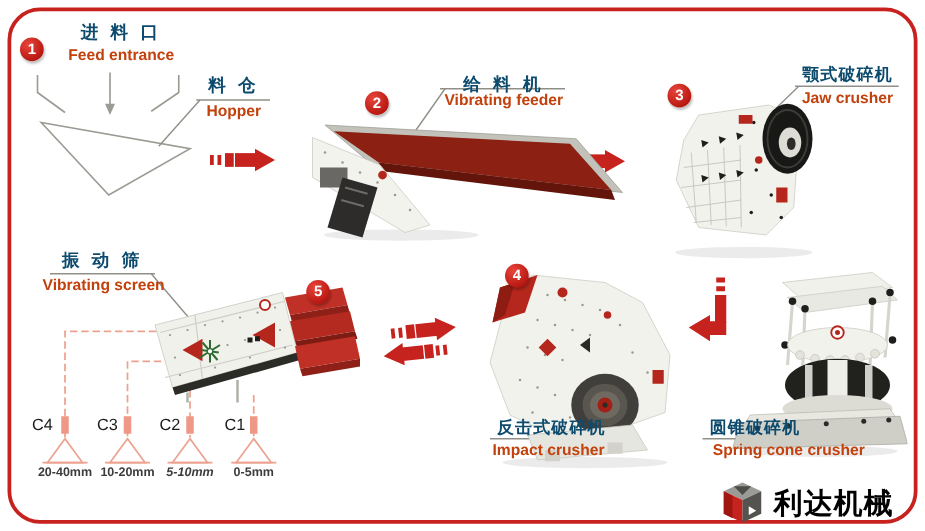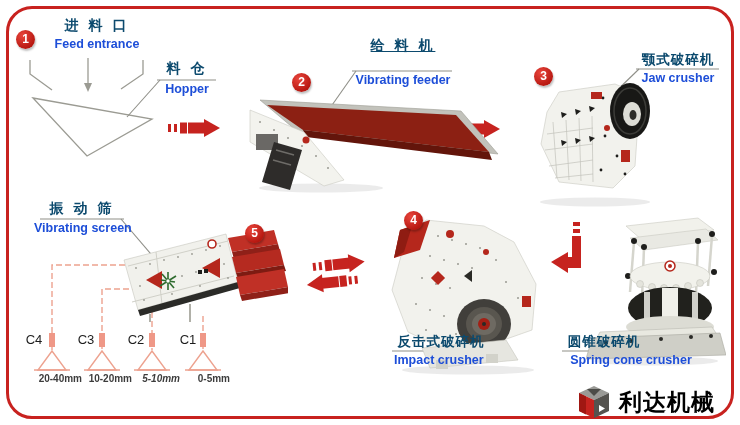--- a/index.html
+++ b/index.html
@@ -15,23 +15,23 @@
   .machine{position:absolute;}
   .badge{
     position:absolute;width:19px;height:19px;border-radius:50%;
     background:radial-gradient(circle at 35% 30%, #e8453c, #b5160f 75%);
     color:#fff;font-size:12px;font-weight:bold;line-height:19px;text-align:center;
     box-shadow:1px 2px 2px rgba(0,0,0,.25);
   }
   .lbl{position:absolute;white-space:nowrap;text-align:center;}
   .zh{font-weight:bold;font-size:14px;color:#0c4a6e;letter-spacing:3px;}
   .zh.tight{letter-spacing:1px;font-size:13.5px;}
-  .en{font-weight:bold;font-size:12.5px;color:#1d4ed8;letter-spacing:0;}
+  .en{font-weight:bold;font-size:12.5px;color:#c2410c;letter-spacing:0;}
   .code{font-weight:normal;font-size:13px;color:#1c1c1c;}
-  .size{font-weight:bold;font-size:10px;color:#3c3c3c;text-align:right;}
+  .size{font-weight:bold;font-size:10px;color:#3c3c3c;}
   .logo{position:absolute;left:577px;top:384px;display:flex;align-items:center;gap:8px;}
   .logo-text{font-weight:bold;font-size:23px;color:#000000;letter-spacing:1px;}
 </style>
 </head>
 <body>
 
 <div class="canvas">
 
   <div class="frame"></div>
 
@@ -318,21 +318,21 @@
   <div class="badge" style="left:534px;top:67px;">3</div>
   <div class="badge" style="left:404px;top:211px;">4</div>
   <div class="badge" style="left:245px;top:224px;">5</div>
 
   <div class="lbl zh" style="left:42px;top:17px;width:110px;">进 料 口</div>
   <div class="lbl en" style="left:42px;top:37px;width:110px;">Feed entrance</div>
 
   <div class="lbl zh" style="left:158px;top:60px;width:58px;">料 仓</div>
   <div class="lbl en" style="left:158px;top:82px;width:58px;">Hopper</div>
 
-  <div class="lbl zh" style="left:352px;top:37px;width:102px;text-decoration:underline;">给 料 机</div>
+  <div class="lbl zh" style="left:352px;top:59px;width:102px;">给 料 机</div>
   <div class="lbl en" style="left:352px;top:73px;width:102px;">Vibrating feeder</div>
 
   <div class="lbl zh tight" style="left:636px;top:51px;width:84px;">颚式破碎机</div>
   <div class="lbl en" style="left:636px;top:71px;width:84px;">Jaw crusher</div>
 
   <div class="lbl zh" style="left:40px;top:200px;width:84px;">振 动 筛</div>
   <div class="lbl en" style="left:34px;top:221px;width:96px;">Vibrating screen</div>
 
   <div class="lbl en" style="left:392px;top:353px;width:98px;text-align:left;padding-left:2px;">Impact crusher</div>
   <div class="lbl zh tight" style="left:392px;top:333px;width:98px;">反击式破碎机</div>

